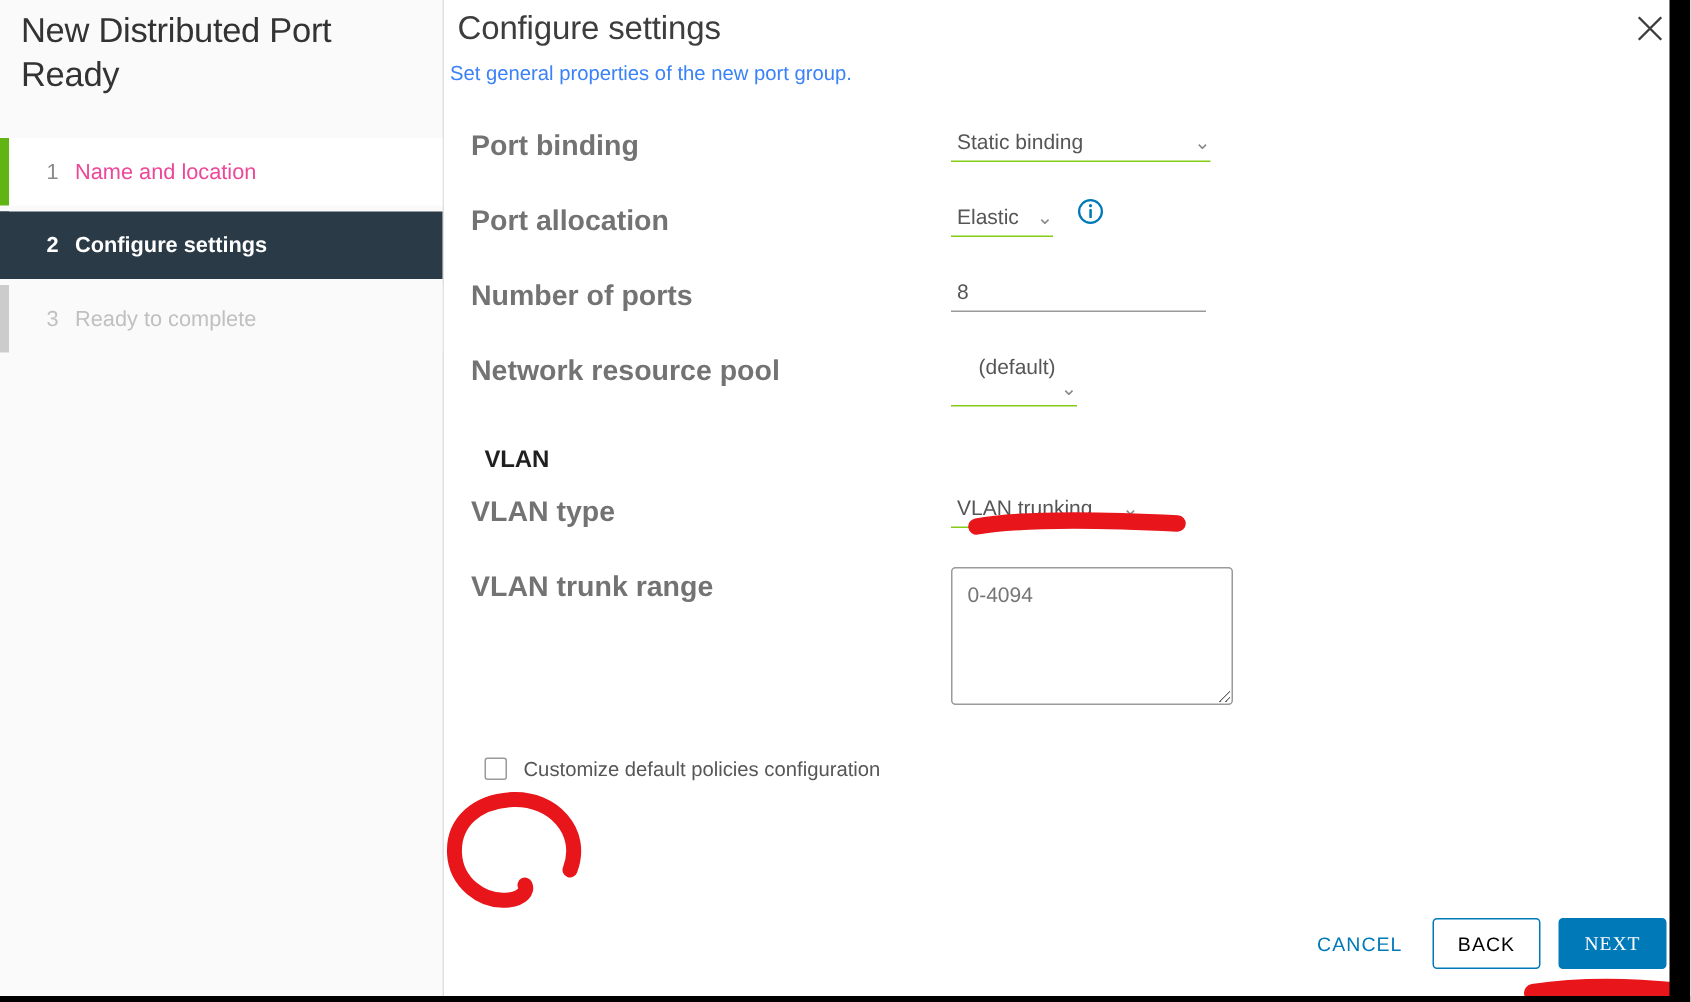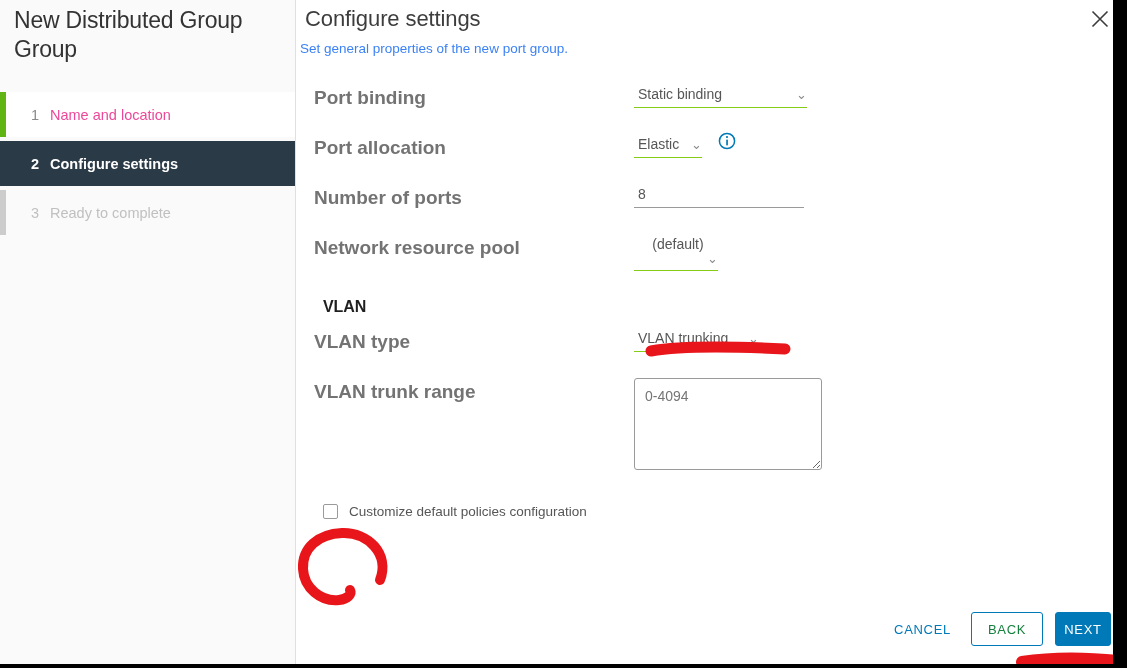--- a/index.html
+++ b/index.html
@@ -272,28 +272,29 @@
   }
   #cancel-btn {
     background: transparent;
     border: none;
     color: #0079b8;
     padding: 0 8px;
   }
   #back-btn {
     background: #ffffff;
     border: 1px solid #0079b8;
-    color: #15803d;
+    color: #000000;
     width: 72px;
   }
   #next-btn {
     background: #0079b8;
     border: 1px solid #0079b8;
     color: #ffffff;
-    width: 56px;
+    width: 72px;
+    font-family: Liberation Serif, serif;
   }
 
   
   #close-btn {
     position: absolute;
     top: 8px;
     right: 16px;
     width: 22px;
     height: 22px;
     cursor: pointer;
@@ -309,21 +310,21 @@
   #annot-vlan { left: 645px; top: 336px; width: 160px; height: 26px; }
   #annot-circle { left: 294px; top: 524px; width: 104px; height: 88px; }
   #annot-next { left: 1014px; top: 650px; width: 112px; height: 26px; }
 </style>
 </head>
 <body>
 
 <div id="wizard">
 
   <div id="sidebar">
-    <div id="wizard-title">New Distributed Group Group</div>
+    <div id="wizard-title">New Distributed Port Ready</div>
 
     <div id="steps">
       <div class="step">
         <span class="num">1</span>
         <span class="slabel">Name and location</span>
       </div>
       <div class="step current">
         <span class="num">2</span>
         <span class="slabel">Configure settings</span>
       </div>

